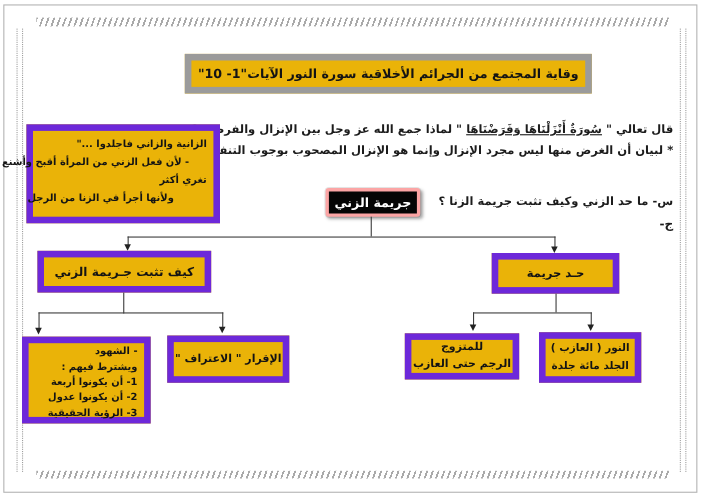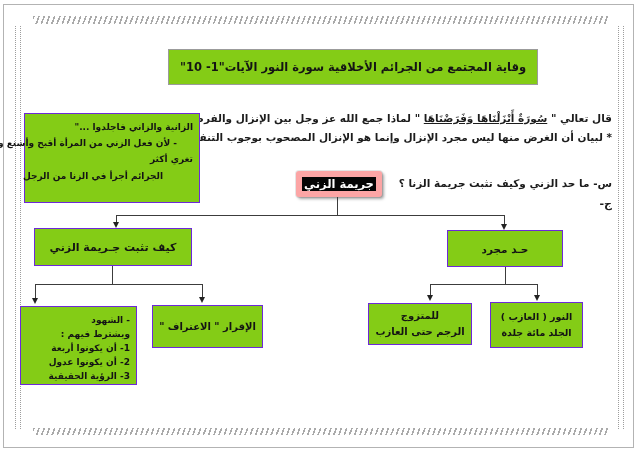--- a/index.html
+++ b/index.html
@@ -10,35 +10,35 @@
   .outer-border{position:absolute;left:3px;top:4px;width:629px;height:442px;border:1px solid #b3b3b3;}
   
   .deco-h{position:absolute;height:8px;background:repeating-linear-gradient(110deg,#8d8d8d 0px,#8d8d8d 1.6px,transparent 1.6px,transparent 4.9px);opacity:.75;}
   .deco-top{left:33px;top:16px;width:576px;}
   .deco-bottom{left:33px;top:428px;width:576px;height:7px;}
   .deco-v{position:absolute;width:4px;border-left:1px dotted #8d8d8d;border-right:1px dotted #8d8d8d;opacity:.85;}
   .deco-left{left:15px;top:26px;height:403px;}
   .deco-right{left:618px;top:26px;height:403px;}
 
   .rtl{direction:rtl;unicode-bidi:plaintext;}
-  .fbox{position:absolute;box-sizing:border-box;border:1px solid #6d28d9;background:#84cc16;
+  .fbox{position:absolute;box-sizing:border-box;border:6px solid #6d28d9;background:#eab308;
         display:flex;flex-direction:column;align-items:center;justify-content:center;
         font-weight:bold;color:#141414;}
   .title-box{left:168px;top:49px;width:370px;height:36px;font-size:11.5px;border-color:#9b9b9b;}
   .intro{position:absolute;right:28px;top:109px;text-align:right;font-size:10.5px;font-weight:bold;line-height:19px;white-space:nowrap;}
   .verse{text-decoration:underline;}
   .note-box{left:24px;top:113px;width:176px;height:90px;align-items:stretch;justify-content:flex-start;
             padding:5px 6px 0 4px;font-size:9px;line-height:16.2px;text-align:right;font-weight:bold;}
   .note-line{white-space:nowrap;}
   .note-box .note-line:nth-child(2){padding-left:0;padding-right:16px;}
   .note-box .note-line:nth-child(4){padding-right:30px;}
   .note-box .note-line:nth-child(5){padding-right:14px;}
   .question-line{position:absolute;right:28px;top:177px;font-size:10.5px;font-weight:bold;white-space:nowrap;}
   .answer-label{position:absolute;right:28px;top:197px;font-size:11px;font-weight:bold;}
-  .root-box{left:296px;top:171px;width:86px;height:26px;background:#050505;color:#ffffff;border:6px solid #fca5a5;
+  .root-box{left:296px;top:171px;width:86px;height:26px;background:#050505;color:#ffffff;border:3px solid #fca5a5;
             border-radius:3px;font-size:11.5px;box-shadow:2px 2px 3px rgba(0,0,0,.35),0 0 0 1px #e8e8e8;}
   .proof-box{left:34px;top:228px;width:158px;height:38px;font-size:11px;}
   .punish-box{left:447px;top:230px;width:116px;height:37px;font-size:10.5px;}
   .witness-box{left:20px;top:306px;width:117px;height:79px;align-items:stretch;justify-content:center;
                padding:4px 6px 0 2px;font-size:9px;line-height:14px;text-align:right;}
   .confess-box{left:152px;top:305px;width:111px;height:43px;font-size:10px;}
   .married-box{left:368px;top:303px;width:104px;height:42px;font-size:10px;line-height:16px;}
   .single-box{left:490px;top:302px;width:93px;height:46px;font-size:9.5px;line-height:16px;}
 
   .cline{position:absolute;background:#3c3c3c;}
@@ -61,42 +61,42 @@
 
   <div class="intro rtl">
     <div><span>قال تعالي " </span><span class="verse">سُورَةٌ أَنْزَلْنَاهَا وَفَرَضْنَاهَا</span><span> " لماذا جمع الله عز وجل بين الإنزال والفرضية ؟</span></div>
     <div>* لبيان أن الغرض منها ليس مجرد الإنزال وإنما هو الإنزال المصحوب بوجوب التنفيذ</div>
   </div>
 
   <div class="fbox note-box rtl">
     <div class="note-line">الزانية والزاني فاجلدوا ..."</div>
     <div class="note-line">- لأن فعل الزني من المرأة أقبح  وأشنع ولأنها</div>
     <div class="note-line">تغري أكثر</div>
-    <div class="note-line">الجرائم أجرأ في الزنا من الرجل</div>
+    <div class="note-line">ولأنها أجرأ في الزنا من الرجل</div>
   </div>
 
   <div class="question-line rtl">س- ما حد الزني وكيف تثبت جريمة الزنا ؟</div>
   <div class="answer-label rtl">ج-</div>
 
   <div class="fbox root-box rtl">
     <span>جريمة الزني</span>
   </div>
 
   <div class="cline" style="left:337px;top:197px;width:1px;height:18px;"></div>
   <div class="cline" style="left:116px;top:215px;width:389px;height:1px;"></div>
   <div class="cline" style="left:116px;top:215px;width:1px;height:8px;"></div>
   <div class="arrow-down" style="left:113px;top:222px;"></div>
   <div class="cline" style="left:504px;top:215px;width:1px;height:10px;"></div>
   <div class="arrow-down" style="left:501px;top:224px;"></div>
 
   <div class="fbox proof-box rtl">
     <span>كيف تثبت جـريمة الزني</span>
   </div>
   <div class="fbox punish-box rtl">
-    <span>حـد مجرد</span>
+    <span>حـد جريمة</span>
   </div>
 
   <div class="cline" style="left:112px;top:266px;width:1px;height:19px;"></div>
   <div class="cline" style="left:35px;top:284px;width:168px;height:1px;"></div>
   <div class="cline" style="left:35px;top:284px;width:1px;height:15px;"></div>
   <div class="arrow-down" style="left:32px;top:298px;"></div>
   <div class="cline" style="left:202px;top:284px;width:1px;height:14px;"></div>
   <div class="arrow-down" style="left:199px;top:297px;"></div>
 
   <div class="cline" style="left:505px;top:267px;width:1px;height:17px;"></div>

